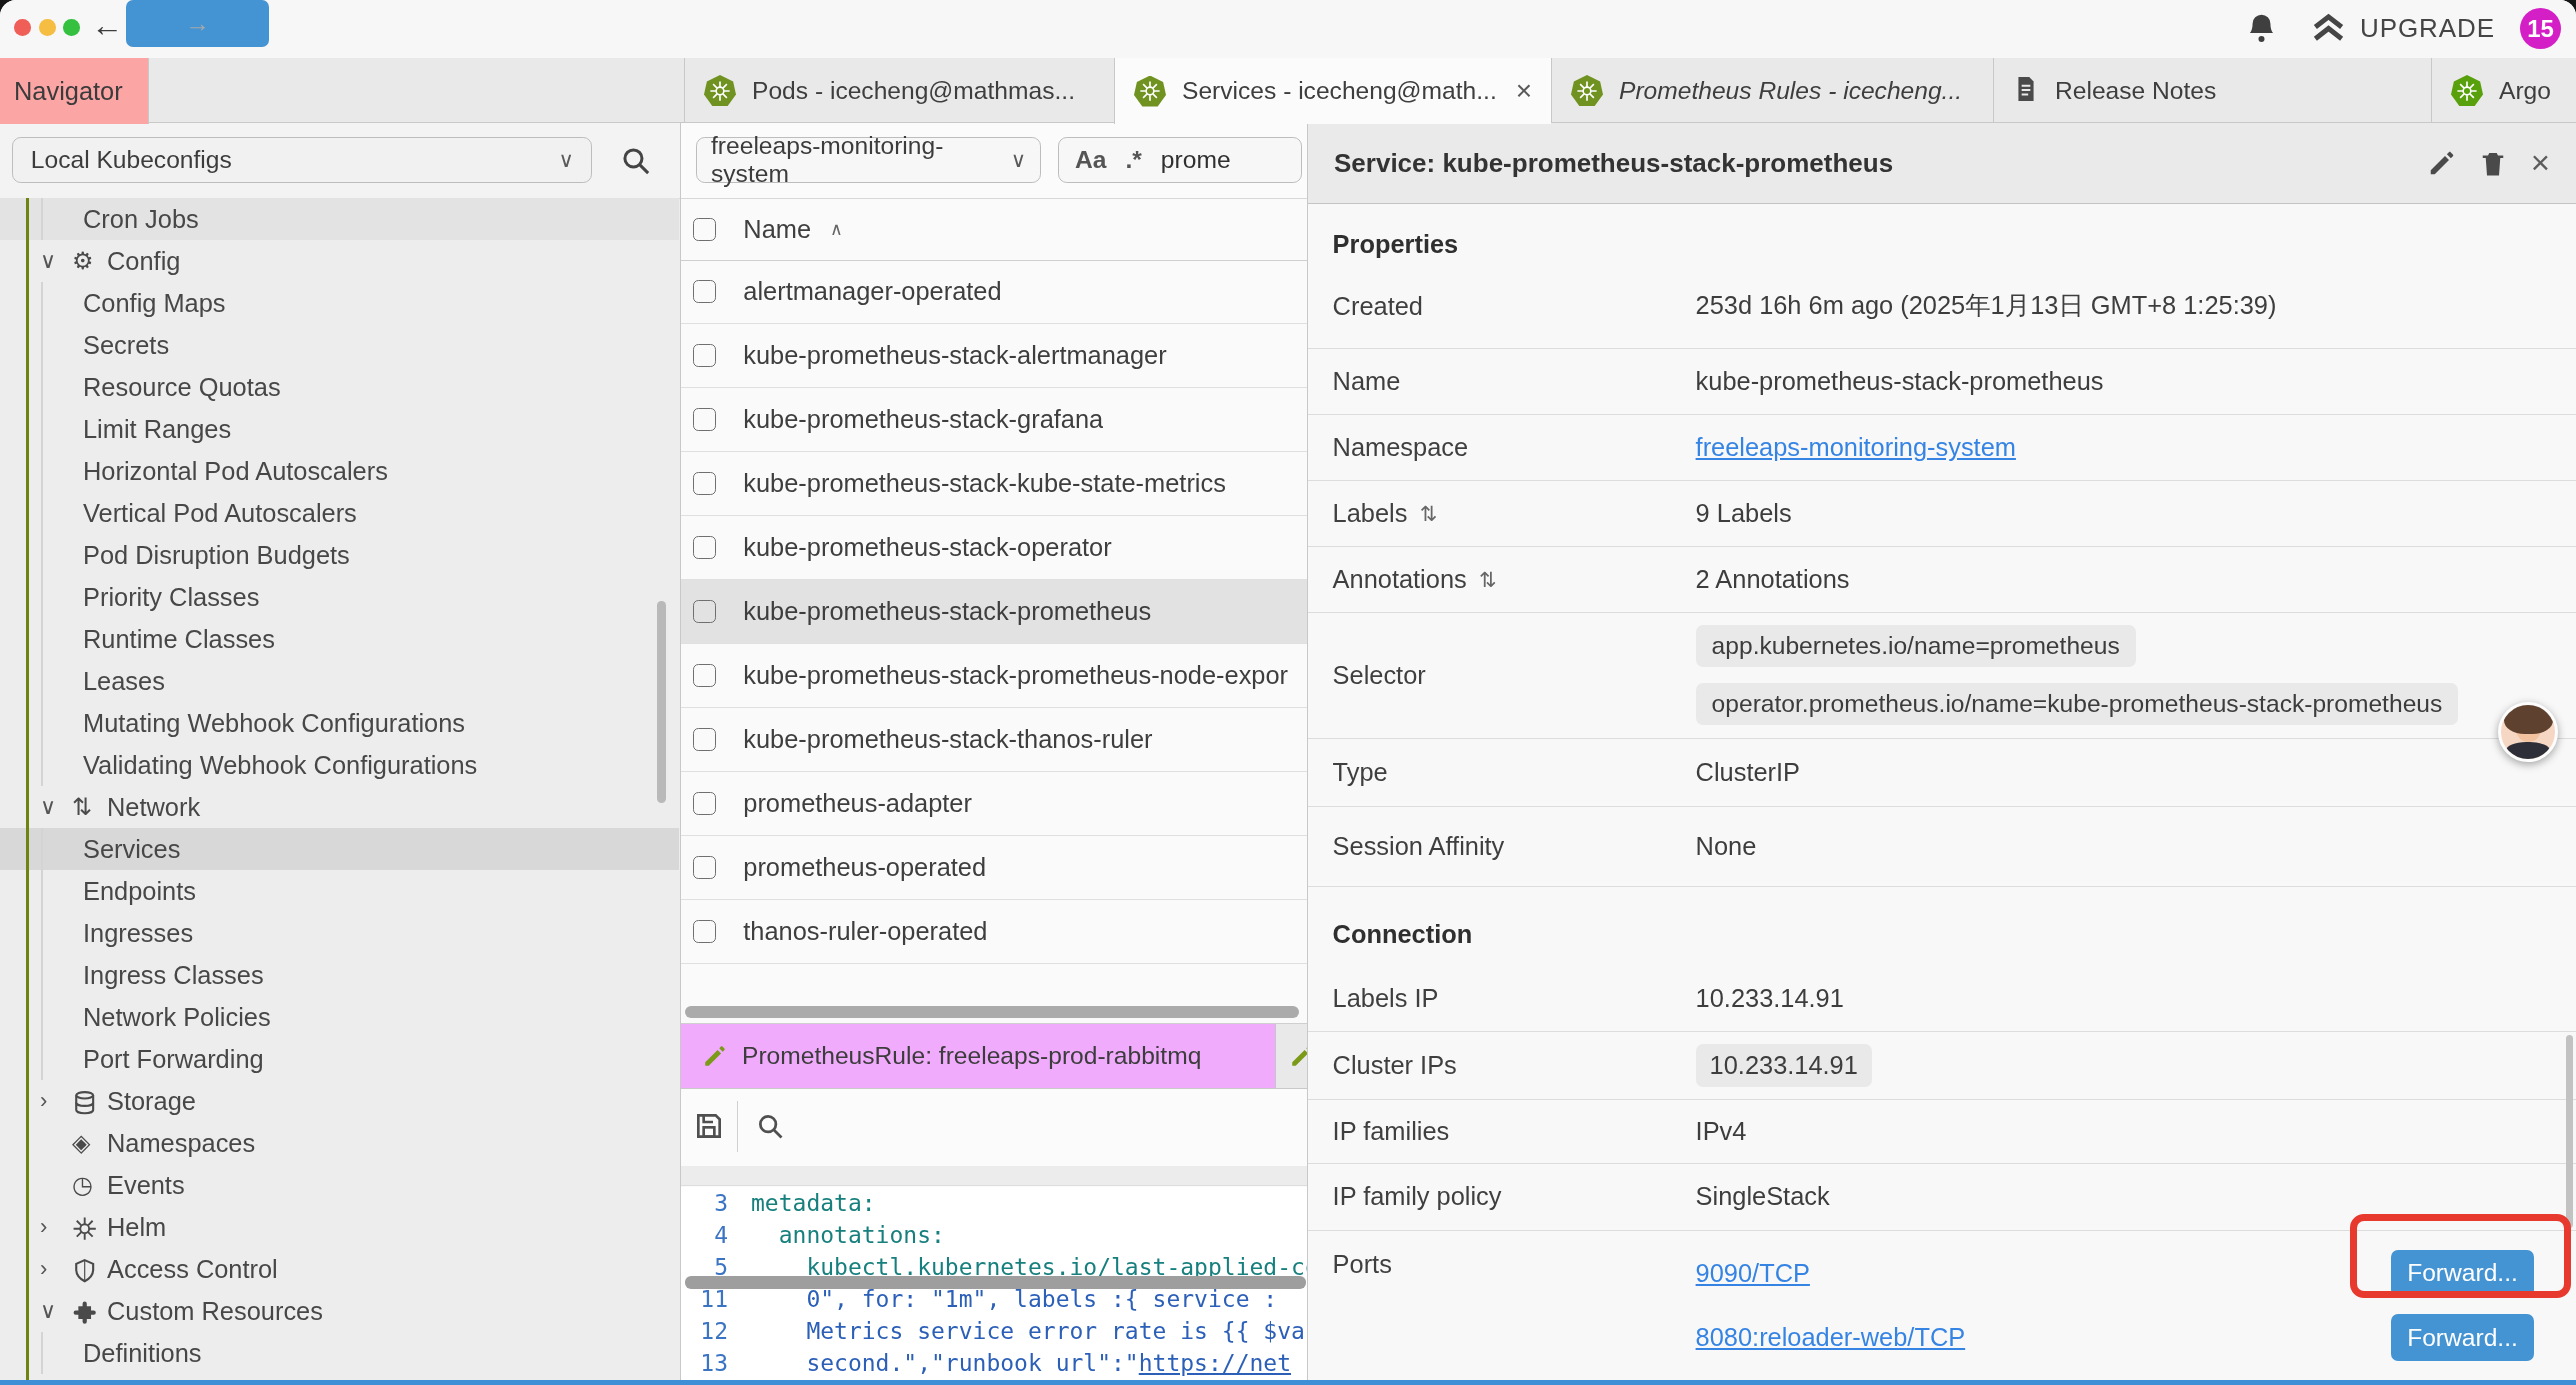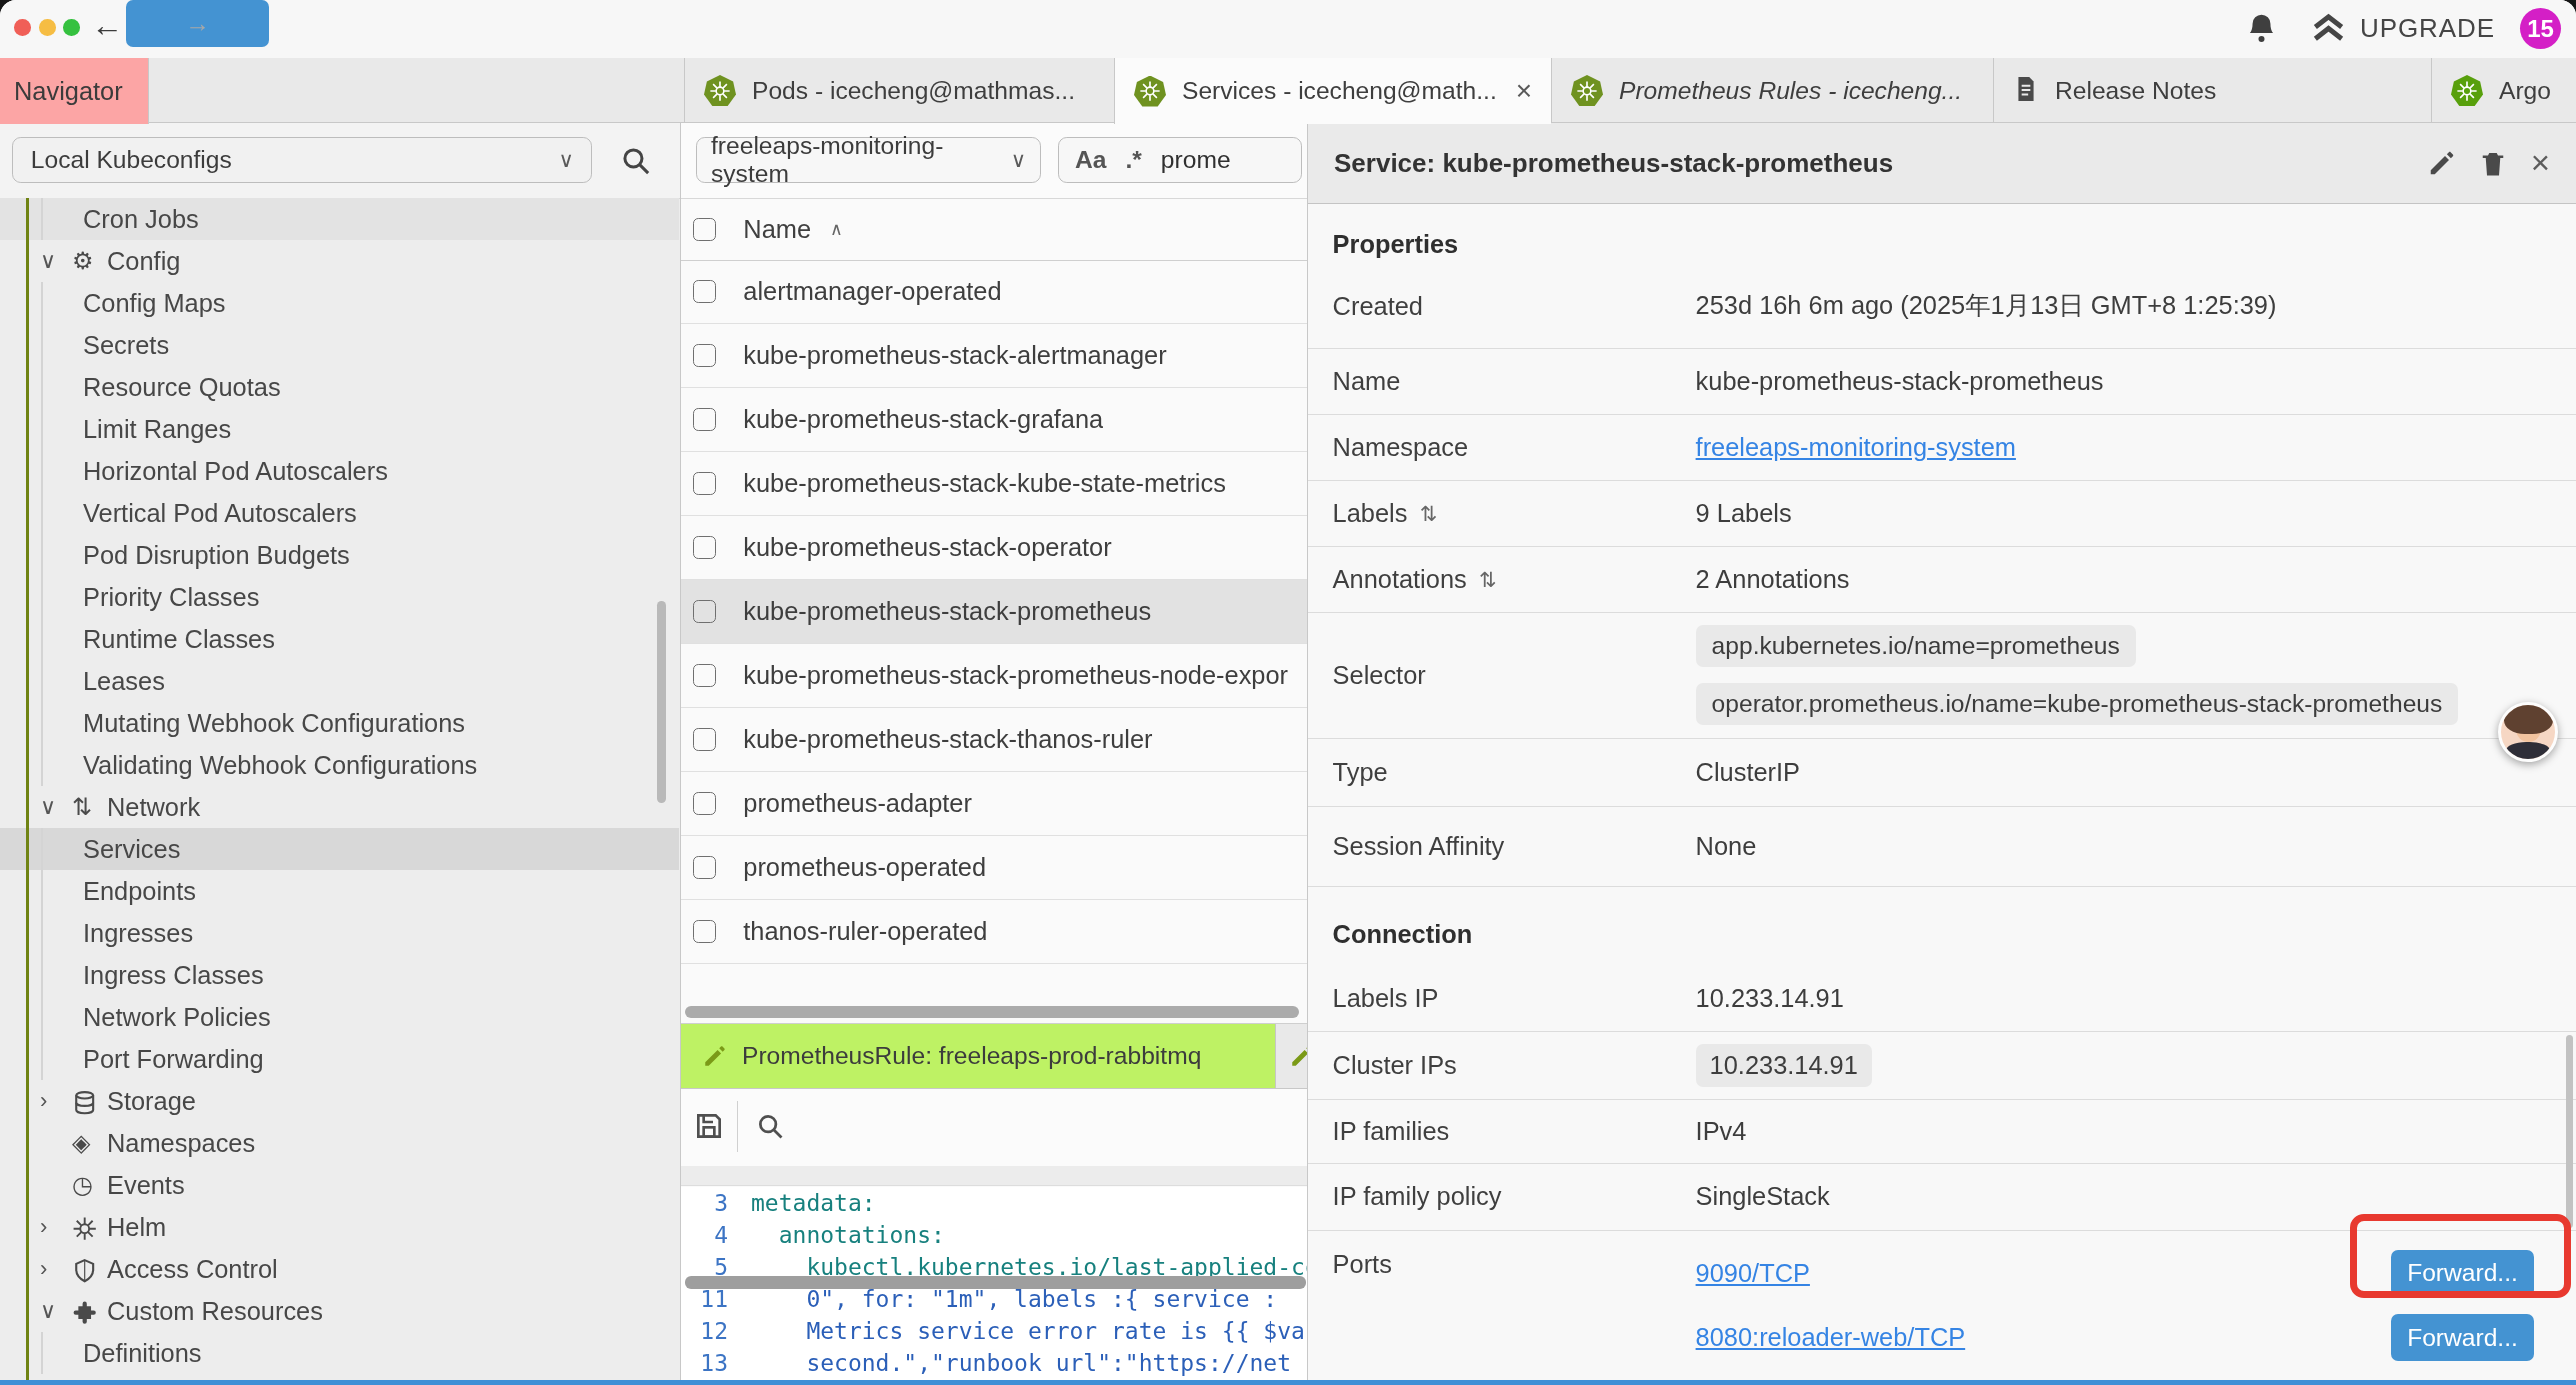--- a/index.html
+++ b/index.html
@@ -76,37 +76,37 @@
   .cbox{flex:none;width:21px;height:21px;border:1.8px solid #6f6f6f;border-radius:5.3px;margin-left:12.3px;}
   .list-header .hname{margin-left:27px;}
   .list-header .sortcaret{margin-left:19px;font-size:17.5px;color:#666;}
   .rows{position:absolute;left:0;top:137px;right:0;}
   .srow{height:63px;display:flex;align-items:center;border-bottom:0.9px solid #e0e0e0;font-size:25.4px;color:#3e3e3e;}
   .srow .rname{margin-left:27px;white-space:nowrap;overflow:hidden;}
   .srow.selected{background:#e2e2e2;}
   .hscroll1{position:absolute;left:4.4px;top:883px;width:614px;height:12.3px;border-radius:6.1px;background:#ababab;}
   .btabbar{position:absolute;left:0;top:900px;right:0;height:66px;background:#e9e9e9;
     border-top:0.9px solid #cfcfcf;border-bottom:0.9px solid #c8c8c8;box-sizing:border-box;}
-  .btab1{position:absolute;left:0;top:0;bottom:0;width:595px;background:#bef264;border-right:0.9px solid #c6c6c6;
+  .btab1{position:absolute;left:0;top:0;bottom:0;width:595px;background:#f0abfc;border-right:0.9px solid #c6c6c6;
     box-sizing:border-box;display:flex;align-items:center;gap:14px;padding:0 21px;font-size:24.6px;color:#3c3c3c;}
   .btab1 .tlabel{white-space:nowrap;overflow:hidden;}
   .btab2{position:absolute;left:596px;top:0;bottom:0;right:0;display:flex;align-items:center;padding-left:12.3px;}
   .pencil-olive{width:26px;height:26px;color:#7b9a17;flex:none;}
   .etoolbar{position:absolute;left:0;top:966px;right:0;height:77px;background:#fbfbfb;}
   .saveicon{position:absolute;left:12.3px;top:21px;width:32px;height:32px;color:#4f4f4f;}
   .etb-div{position:absolute;left:56px;top:12.3px;width:0.9px;height:51px;background:#d0d0d0;}
   .esearch{position:absolute;left:74px;top:22px;width:30px;height:30px;color:#4f4f4f;}
   .estrip{position:absolute;left:0;top:1043px;right:0;height:19px;background:#ececec;border-bottom:0.9px solid #ddd;}
   .editor{position:absolute;left:0;top:1064px;right:0;bottom:0;background:#fff;}
   .eline{height:32px;display:flex;align-items:center;font-family:"DejaVu Sans Mono",monospace;font-size:23px;}
   .gut{flex:none;width:47px;text-align:right;color:#3c74c4;}
   .code{padding-left:23px;white-space:pre;overflow:hidden;}
   .code.tk{color:#17807e;}
   .code.tb{color:#2b5fb8;}
-  .elink{}
+  .elink{text-decoration:underline;}
   .hscroll2{position:absolute;left:3.5px;top:1153px;width:621px;height:13px;border-radius:6.1px;background:#9e9e9e;z-index:3;}
   
   .panel{position:absolute;left:1308px;top:123px;right:0;bottom:0;background:#f8f8f8;}
   .phead{position:absolute;left:0;top:0;right:0;height:81px;background:#eaeaea;border-bottom:0.9px solid #c4c4c4;
     box-sizing:border-box;display:flex;align-items:center;padding:0 26px;}
   .ptitle{font-size:26px;font-weight:bold;color:#333;}
   .pico{width:30px;height:30px;color:#4a4a4a;}
   .pico.edit{margin-left:auto;}
   .pico.del{margin-left:21px;}
   .pclose{margin-left:23px;font-size:33px;color:#5c5c5c;line-height:30px;}

